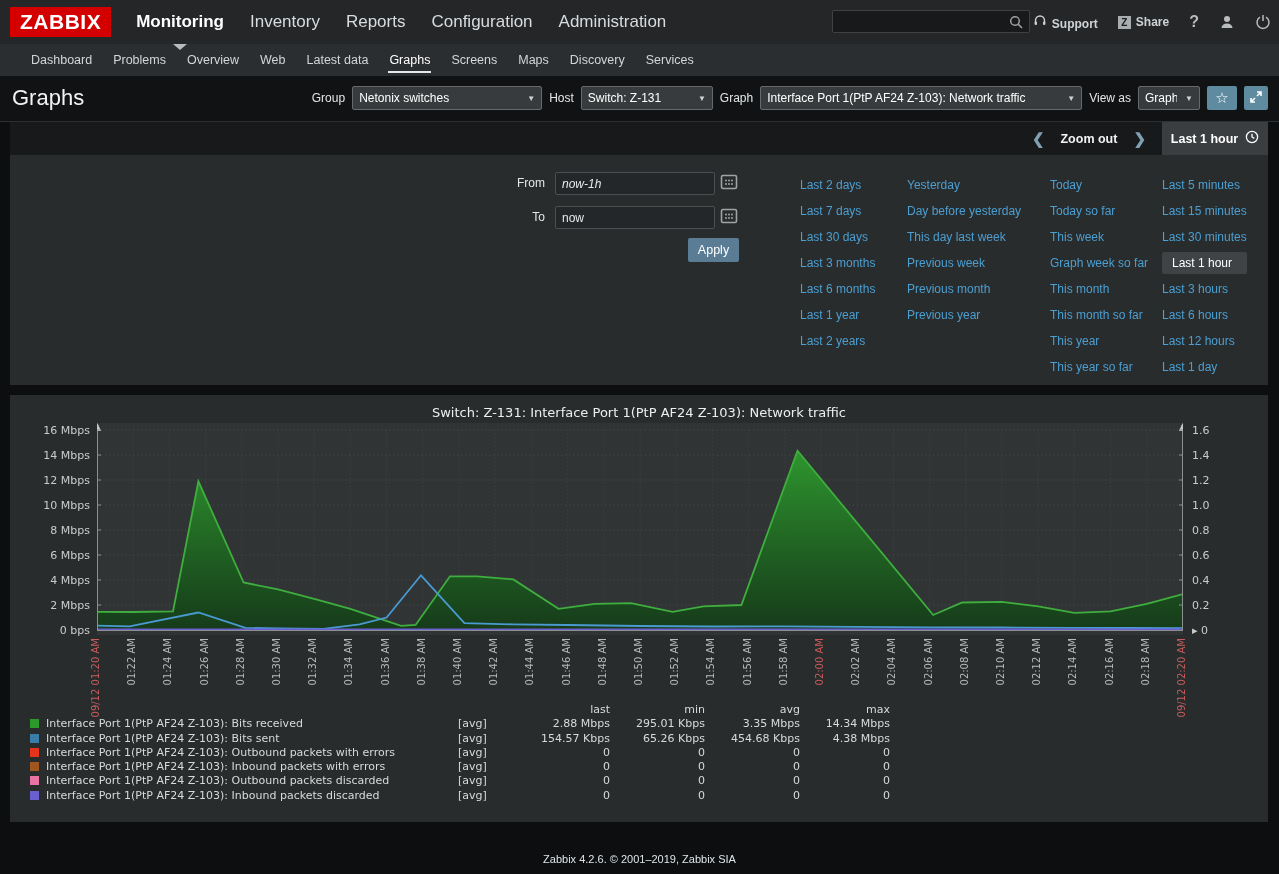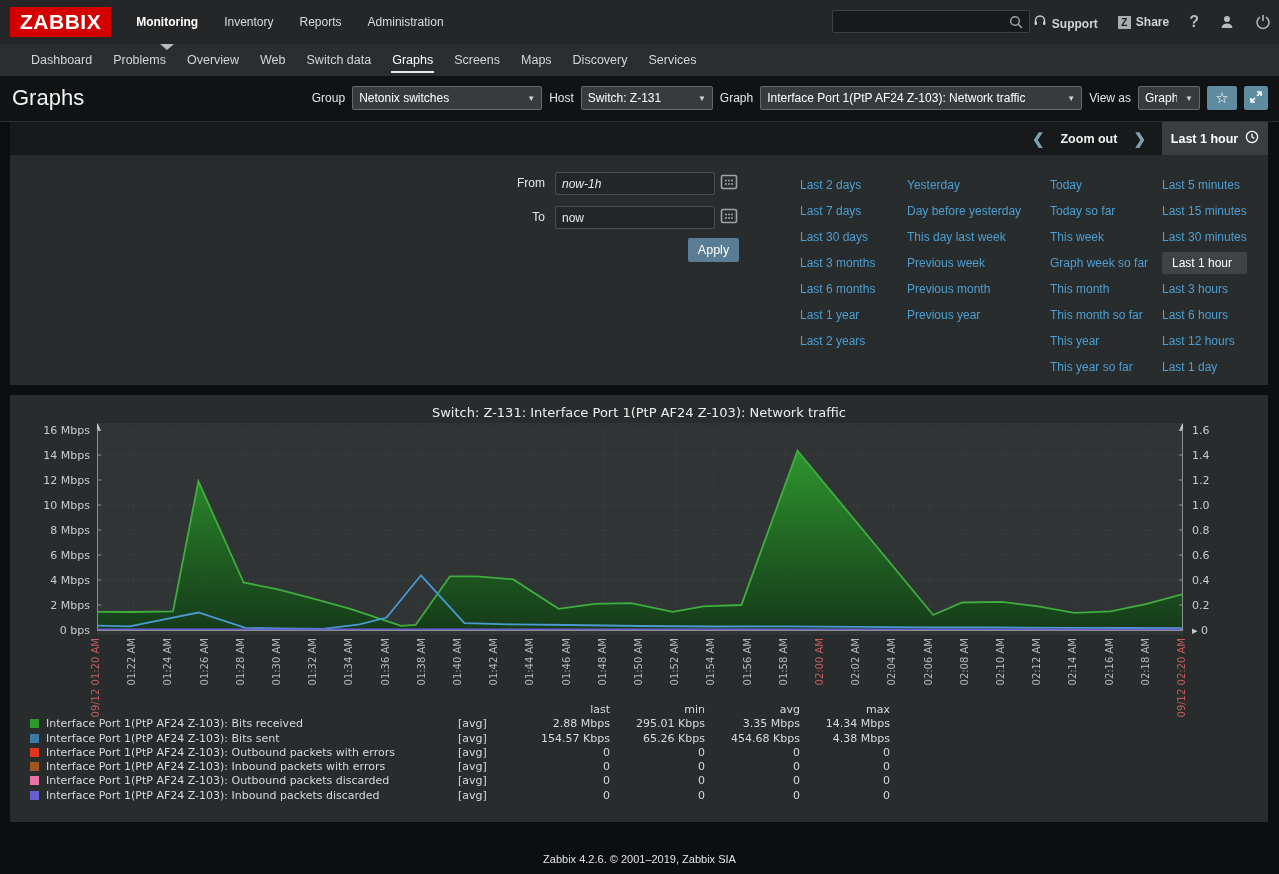--- a/index.html
+++ b/index.html
@@ -5,21 +5,21 @@
   * { margin:0; padding:0; box-sizing:border-box; }
   html,body { background:#0c0e10; }
   #app {
     position:relative; width:1279px; height:874px; overflow:hidden;
     background:#0c0e10; font-family:"Liberation Sans", sans-serif; color:#dfe4e6;
   }
   
   .topnav { position:absolute; left:0; top:0; width:1279px; height:44px; background:#242628; display:flex; align-items:center; }
   .logo { margin-left:10px; background:#d40000; color:#fff; font-weight:bold; font-size:21px; letter-spacing:.5px; padding:4px 10px 5px; line-height:1; }
   .topnav-menu { display:flex; margin-left:12px; height:44px; }
-  .topnav-item { position:relative; padding:10px 13px; font-size:12px; color:#d8dcde; display:flex; align-items:center; height:44px; cursor:pointer; }
+  .topnav-item { position:relative; padding:10px 13px; font-size:17px; color:#d8dcde; display:flex; align-items:center; height:44px; cursor:pointer; }
   .topnav-item.active { color:#fff; font-weight:bold; }
   .topnav-item.active::after { content:""; position:absolute; left:50%; bottom:-6px; margin-left:-7px; border:7px solid transparent; border-top:6px solid #b8bcbe; border-bottom:0; z-index:5; }
   .searchbox { position:absolute; left:832px; top:10px; width:198px; height:23px; background:#17191b; border:1px solid #3e4244; border-radius:2px; display:flex; align-items:center; }
   .searchbox input { flex:1; background:transparent; border:0; outline:none; color:#ddd; font-size:12px; padding:0 6px; font-family:inherit; }
   .nav-right { position:absolute; right:8px; top:0; height:44px; display:flex; align-items:center; gap:20px; }
   .nav-link { display:flex; align-items:flex-end; gap:5px; font-size:12px; font-weight:bold; color:#cfd3d5; cursor:pointer; }
   .icon-btn { color:#b9bdbf; cursor:pointer; display:flex; align-items:center; justify-content:center; }
   .share-z { display:inline-block; width:13px; height:13px; background:#a9adaf; color:#1c1e20; font-size:10px; font-weight:bold; text-align:center; line-height:13px; }
   .help-q { font-size:16px; font-weight:bold; color:#b9bdbf; }
   
@@ -74,20 +74,21 @@
 <body>
 
 <div id="app">
 
   <div class="topnav">
     <div class="logo">ZABBIX</div>
     <div class="topnav-menu" id="topnav-menu">
         <div class="topnav-item active">Monitoring</div>
         <div class="topnav-item">Inventory</div>
         <div class="topnav-item">Reports</div>
+        <div class="topnav-item">Configuration</div>
         <div class="topnav-item">Administration</div>
       </div>
     <div class="searchbox">
       <input type="text" placeholder="" style="">
       <span class="icon-btn" style="margin-right:6px;">
         <svg width="14" height="14" viewBox="0 0 14 14">
             <circle cx="6" cy="6" r="4.3" fill="none" stroke="#9ea2a4" stroke-width="1.5"></circle>
             <line x1="9.4" y1="9.4" x2="13" y2="13" stroke="#9ea2a4" stroke-width="1.5"></line>
           </svg>
       </span>
@@ -121,21 +122,21 @@
           </svg>
       </span>
     </div>
   </div>
 
   <div class="subnav" id="subnav" style="padding-left:20px;">
       <div class="subnav-item">Dashboard</div>
       <div class="subnav-item">Problems</div>
       <div class="subnav-item">Overview</div>
       <div class="subnav-item">Web</div>
-      <div class="subnav-item">Switch data</div>
+      <div class="subnav-item">Latest data</div>
       <div class="subnav-item active">Graphs</div>
       <div class="subnav-item">Screens</div>
       <div class="subnav-item">Maps</div>
       <div class="subnav-item">Discovery</div>
       <div class="subnav-item">Services</div>
     </div>
 
   <div class="pagehead">
     <div class="page-title">Graphs</div>
     <div class="head-controls">

